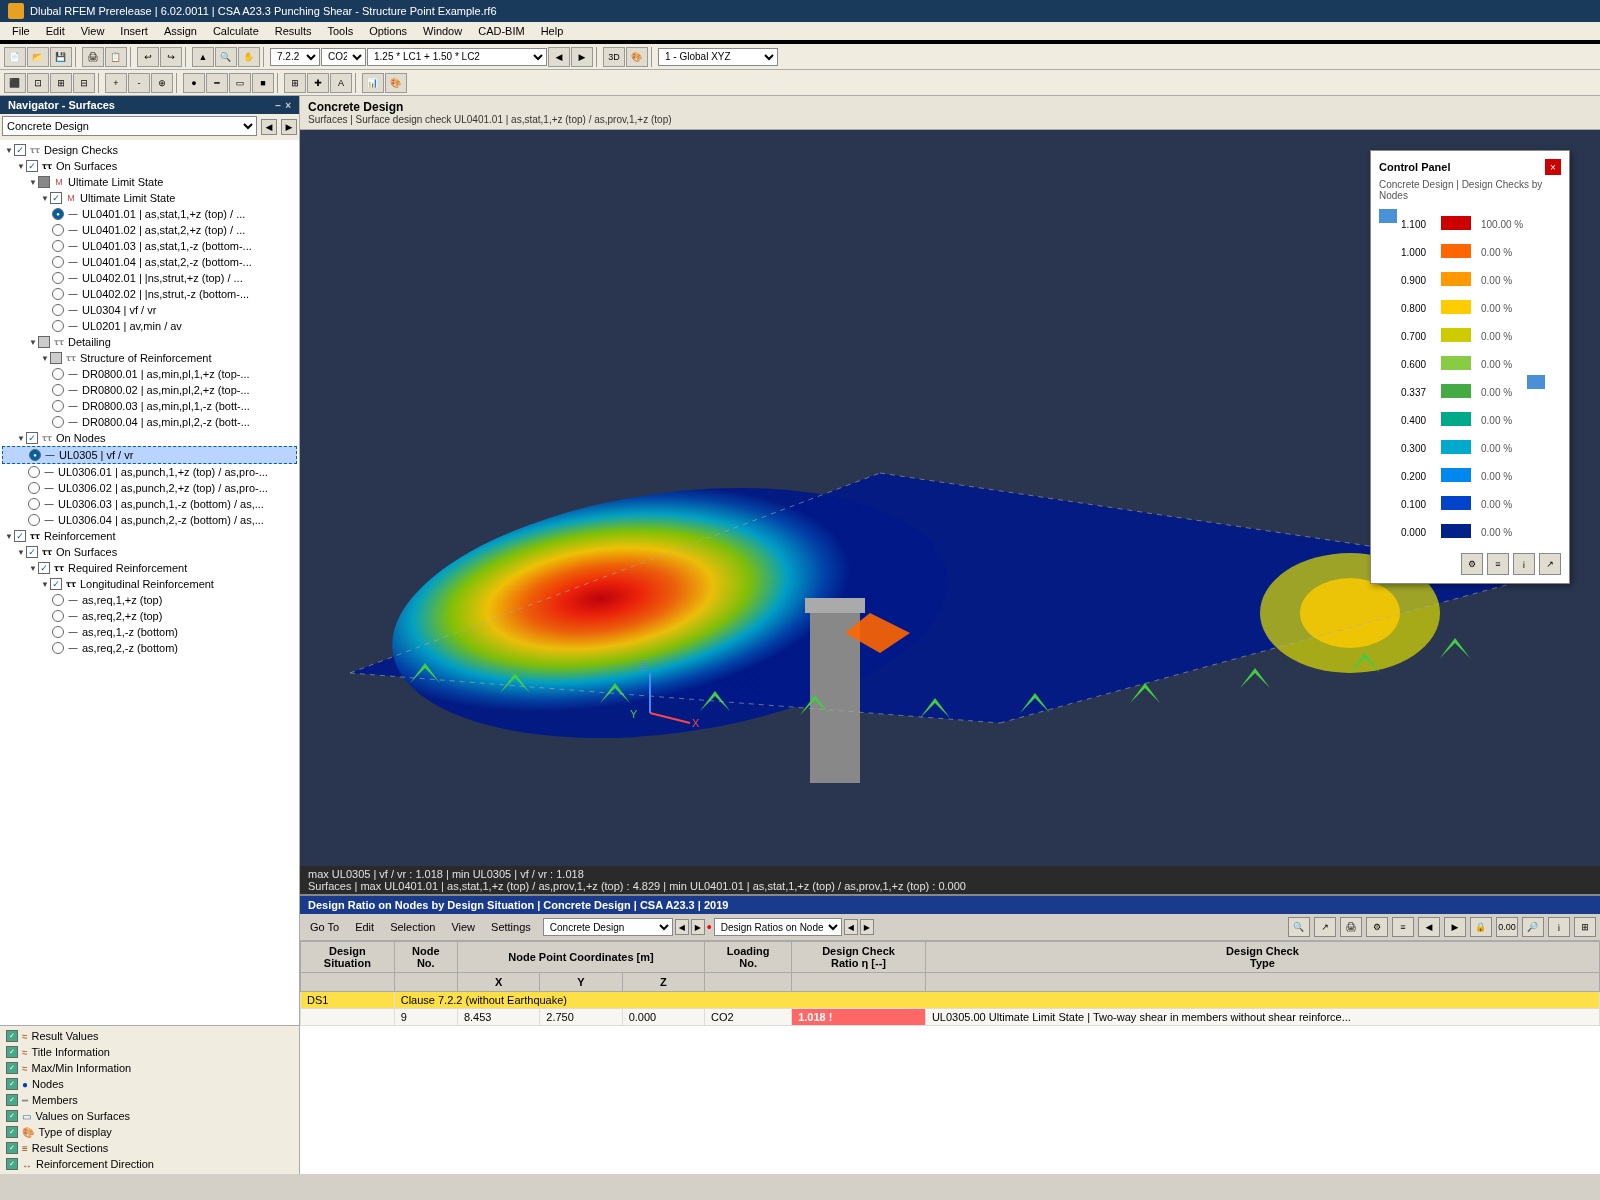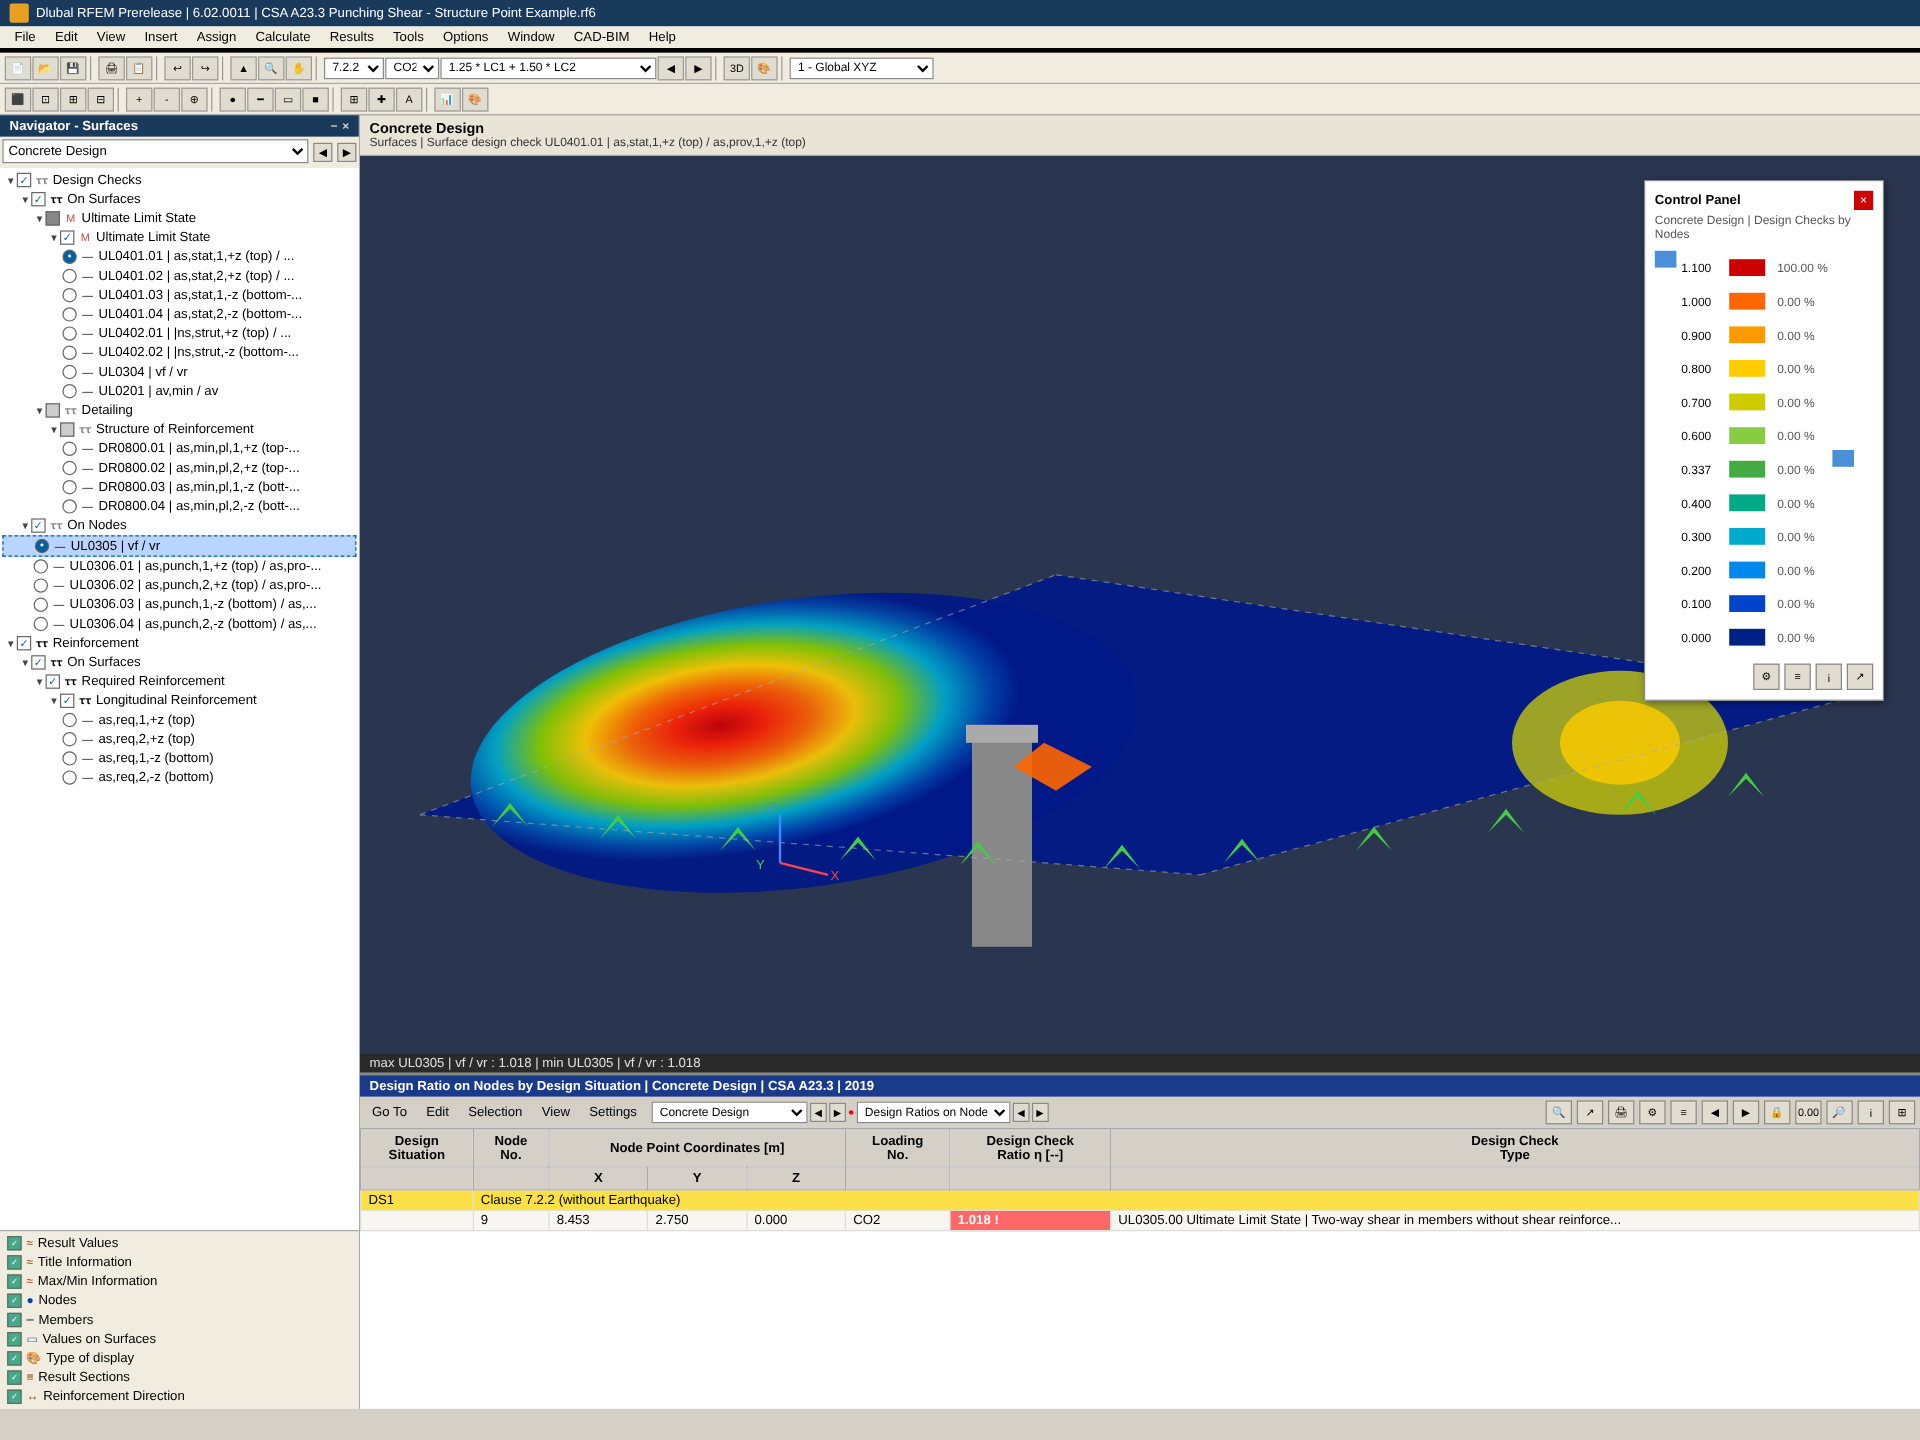--- a/index.html
+++ b/index.html
@@ -587,20 +587,21 @@
           <div class="panel-action-btn" title="Settings">⚙</div>
           <div class="panel-action-btn" title="Scale">≡</div>
           <div class="panel-action-btn" title="Info">ℹ</div>
           <div class="panel-action-btn" title="Export">↗</div>
         </div>
       </div>
     </div>
 
     <div id="viewport-status">
       <div>max UL0305 | vf / vr : 1.018 | min UL0305 | vf / vr : 1.018</div>
+      <div>Surfaces | max UL0401.01 | as,stat,1,+z (top) / as,prov,1,+z (top) : 4.829 | min UL0401.01 | as,stat,1,+z (top) / as,prov,1,+z (top) : 0.000</div>
     </div>
 
     <div id="results-area">
       <div id="results-title">
         <span>Design Ratio on Nodes by Design Situation | Concrete Design | CSA A23.3 | 2019</span>
       </div>
 
       <div id="results-toolbar">
         <span class="menu-item" style="padding:1px 6px;">Go To</span>
         <span class="menu-item" style="padding:1px 6px;">Edit</span>

